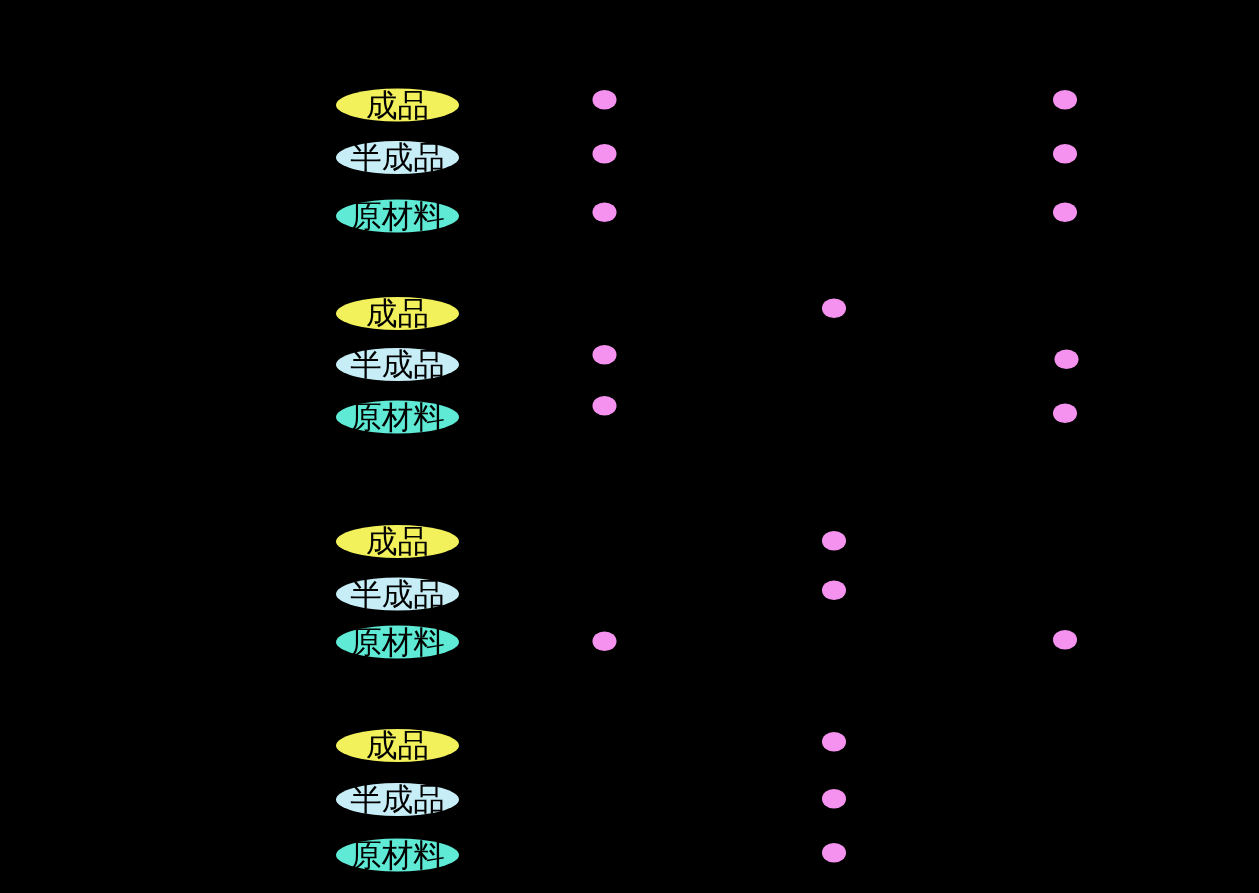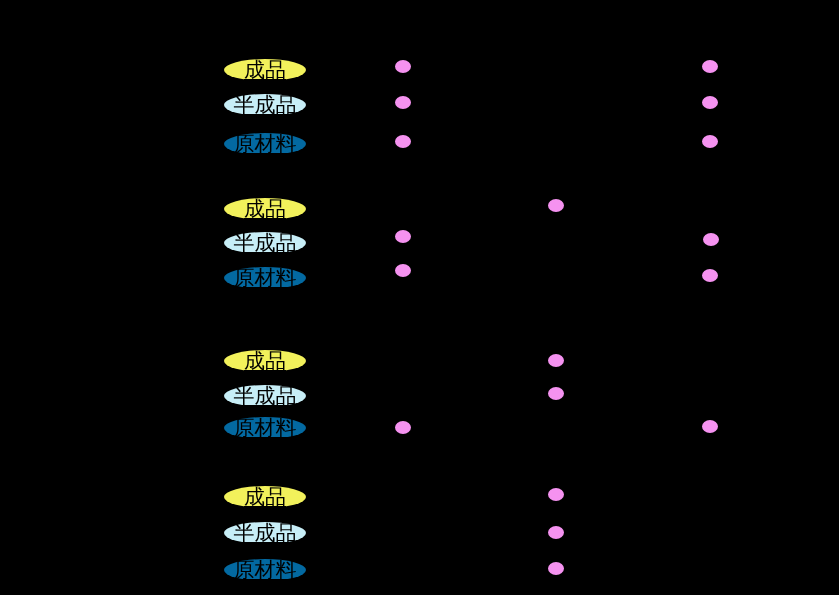--- a/index.html
+++ b/index.html
@@ -24,25 +24,24 @@
     align-items: center;
     justify-content: center;
     overflow: visible;
   }
   .ellipse .label {
     color: #000000;
     font-size: 21px;
     line-height: 21px;
     white-space: nowrap;
     letter-spacing: 0px;
-    text-decoration: underline;
   }
   .fill-finished { background: #F2F15B; }
   .fill-semi     { background: #C7EEF7; align-items: center; }
-  .fill-raw      { background: #0369a1; align-items: flex-end; }
+  .fill-raw      { background: #5eead4; align-items: flex-end; }
   .dot {
     position: absolute;
     width: 16px;
     height: 13px;
     border-radius: 50%;
     background: #F592F0;
   }
 </style>
 </head>
 <body>

